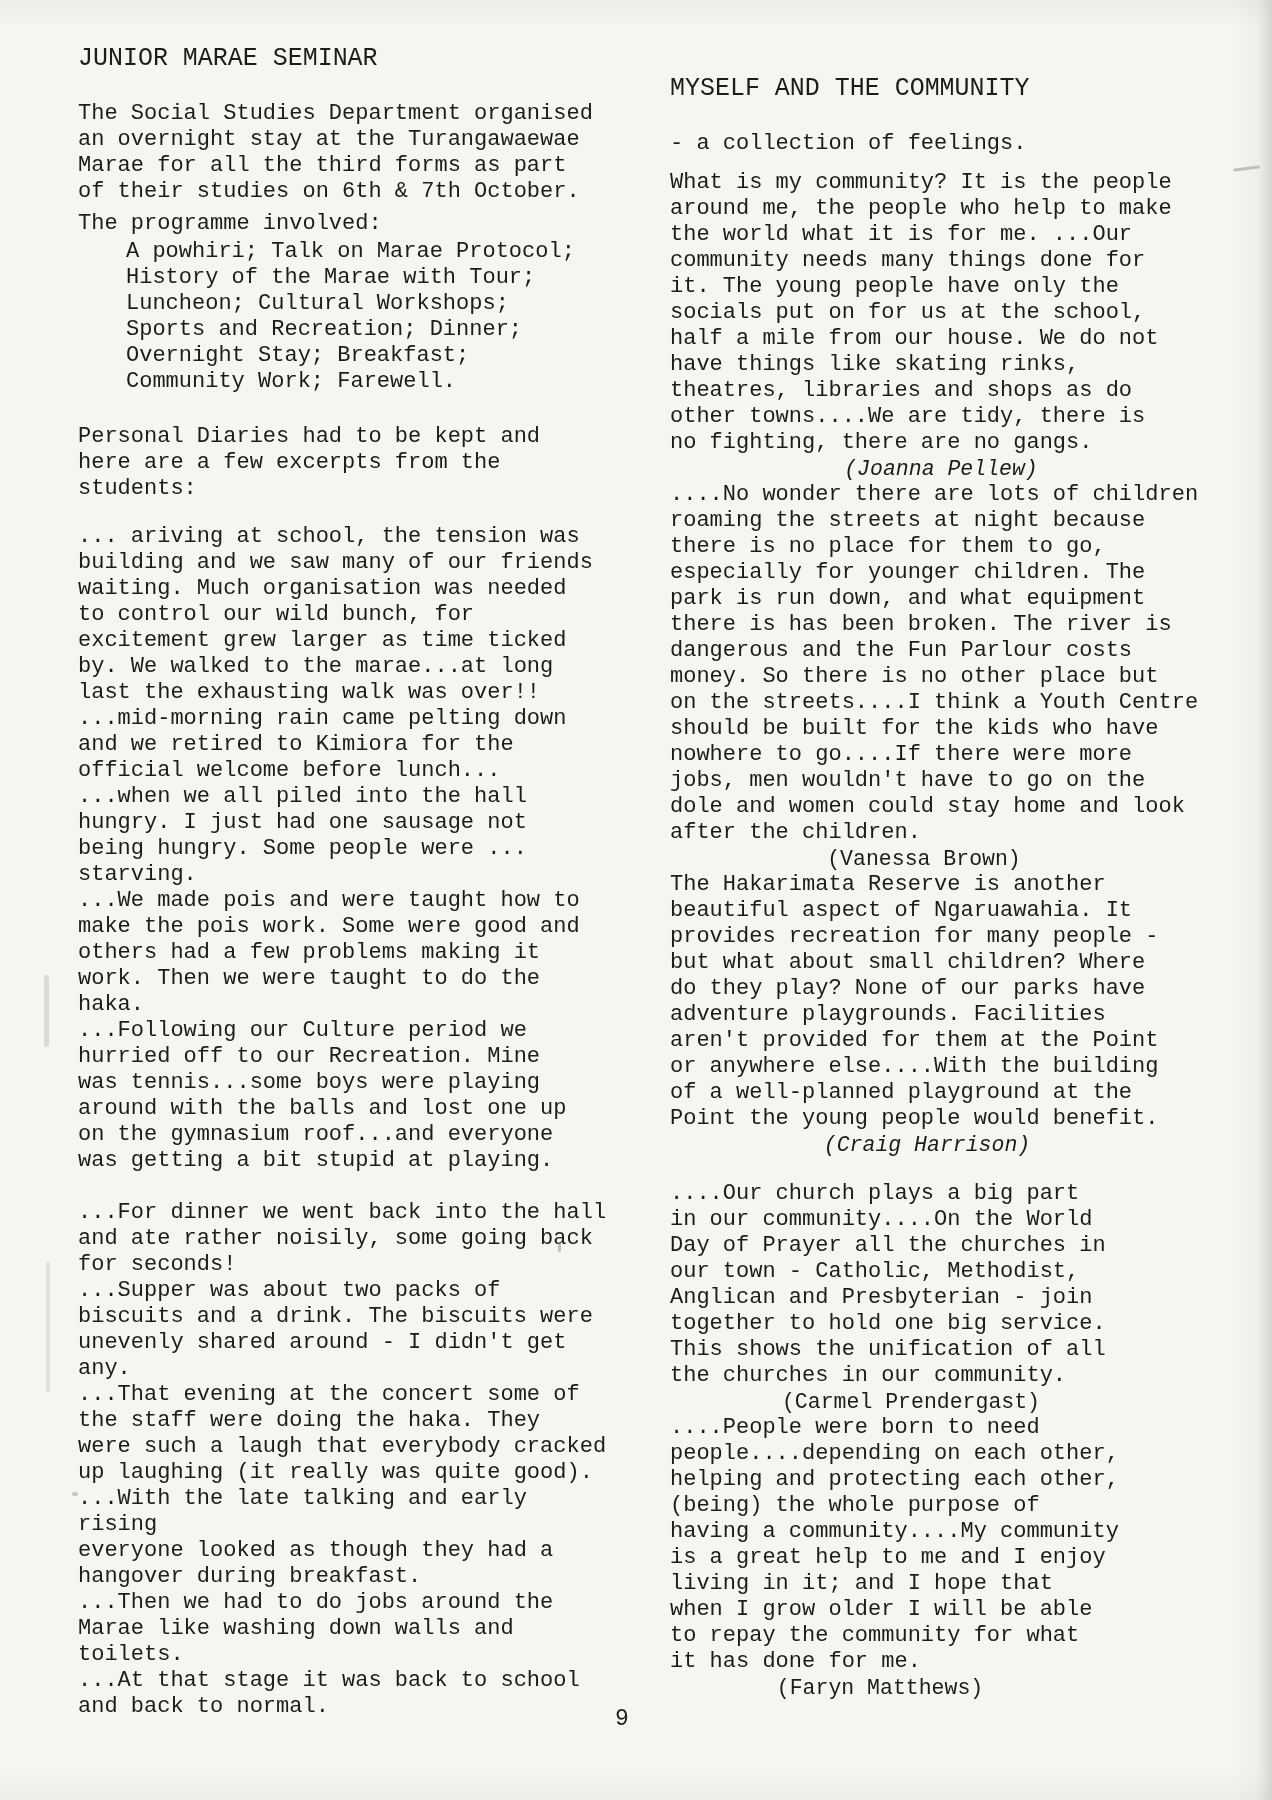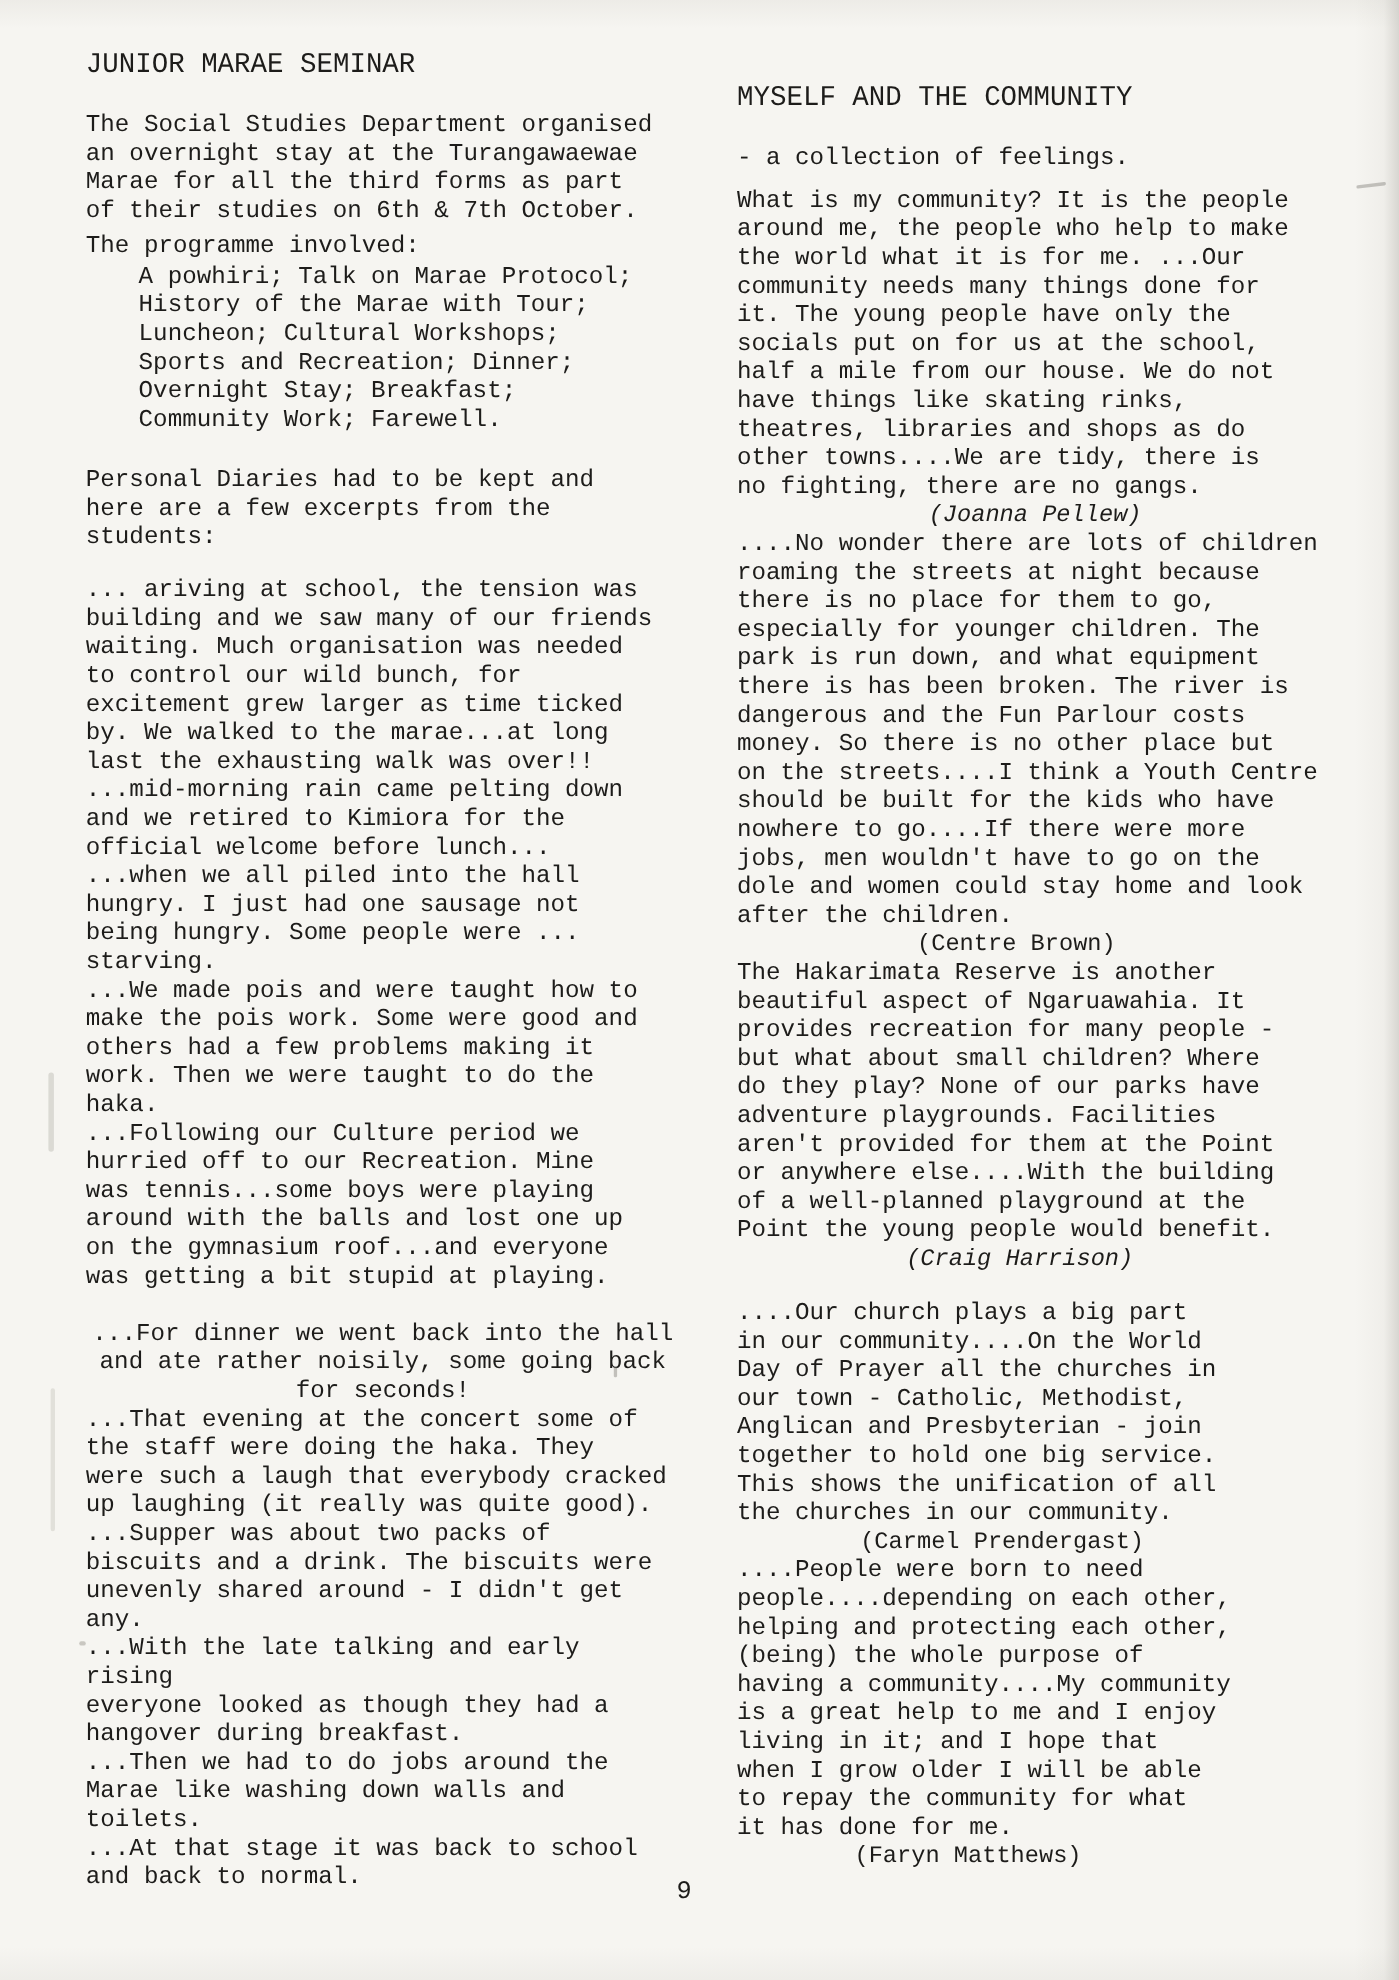--- a/index.html
+++ b/index.html
@@ -34,21 +34,21 @@
   .body {
     font-size:22px; line-height:26px;
     margin:0; white-space:pre-line;
   }
   .italic { }
   .subhead { margin:0 0 13px 0; }
   .intro { margin-bottom:6px; }
   .label { margin-bottom:2px; }
   .indent { padding-left:48px; margin-bottom:29px; }
   .diaries { margin-bottom:22px; }
-  .gap-top { margin-top:26px;text-align:center; }
+  .gap-top { margin-top:26px; }
   .gap-top-sm { margin-top:23px; }
   .sig {
     font-size:21.5px; line-height:26px; margin:0;
     text-align:center; white-space:pre;
   }
   .sig-1 { padding-right:6px; }
   .sig-2 { padding-right:40px; }
   .sig-3 { padding-right:34px; font-style:italic; }
   .sig-4 { padding-right:66px; }
   .sig-5 { padding-right:128px; }
@@ -113,28 +113,28 @@
 haka.</p>
   <p class="body">...Following our Culture period we
 hurried off to our Recreation. Mine
 was tennis...some boys were playing
 around with the balls and lost one up
 on the gymnasium roof...and everyone
 was getting a bit stupid at playing.</p>
   <p class="body italic gap-top">...For dinner we went back into the hall
 and ate rather noisily, some going back
 for seconds!</p>
+  <p class="body">...Supper was about two packs of
+biscuits and a drink. The biscuits were
+unevenly shared around - I didn't get
+any.</p>
   <p class="body italic">...That evening at the concert some of
 the staff were doing the haka. They
 were such a laugh that everybody cracked
 up laughing (it really was quite good).</p>
-  <p class="body">...Supper was about two packs of
-biscuits and a drink. The biscuits were
-unevenly shared around - I didn't get
-any.</p>
   <p class="body italic">...With the late talking and early rising
 everyone looked as though they had a
 hangover during breakfast.</p>
   <p class="body">...Then we had to do jobs around the
 Marae like washing down walls and
 toilets.</p>
   <p class="body italic">...At that stage it was back to school
 and back to normal.</p>
 </div>
 
@@ -162,21 +162,21 @@
 park is run down, and what equipment
 there is has been broken. The river is
 dangerous and the Fun Parlour costs
 money. So there is no other place but
 on the streets....I think a Youth Centre
 should be built for the kids who have
 nowhere to go....If there were more
 jobs, men wouldn't have to go on the
 dole and women could stay home and look
 after the children.</p>
-  <p class="sig sig-2">(Centre Brown)</p>
+  <p class="sig sig-2">(Vanessa Brown)</p>
 
   <p class="body italic">The Hakarimata Reserve is another
 beautiful aspect of Ngaruawahia. It
 provides recreation for many people -
 but what about small children? Where
 do they play? None of our parks have
 adventure playgrounds. Facilities
 aren't provided for them at the Point
 or anywhere else....With the building
 of a well-planned playground at the

